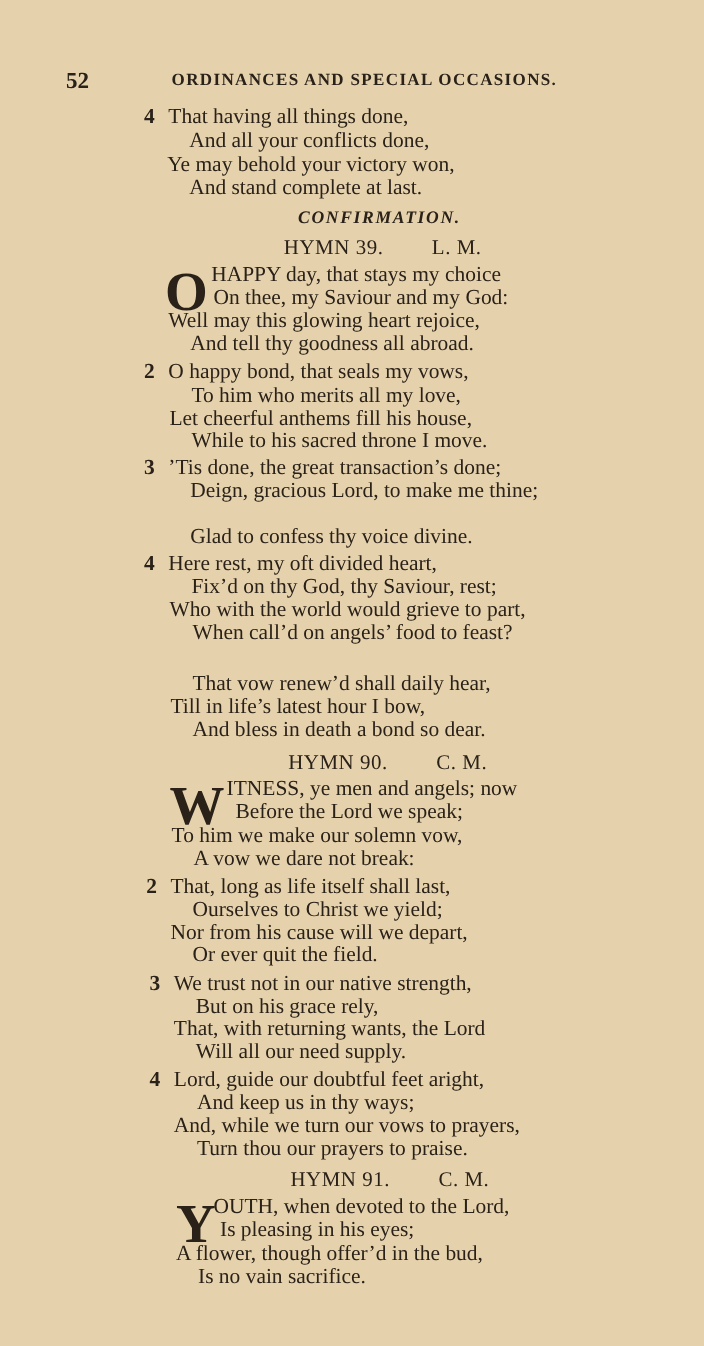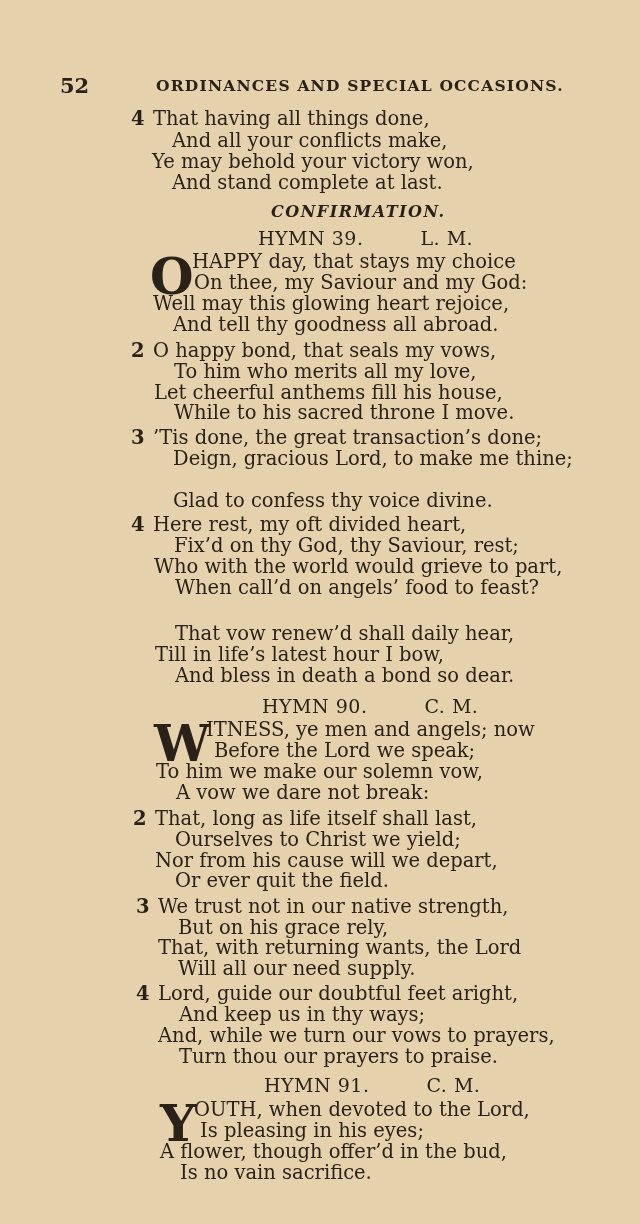--- a/index.html
+++ b/index.html
@@ -3,43 +3,43 @@
   <meta charset="utf-8">
   <style>
     html, body { margin: 0; padding: 0; }
     body {
       width: 640px; height: 1224px; overflow: hidden;
       background: #e5d2ad;
       font-family: "DejaVu Serif", "Liberation Serif", serif;
       color: #2a2118;
       position: relative;
     }
-    .page { position: absolute; left: 0; top: 16px; width: 640px; height: 1208px; }
+    .page { position: absolute; left: 0; top: 4px; width: 640px; height: 1208px; font-family: Liberation Serif, serif; }
     .running-head { position: absolute; top: 57px; left: 60px; right: 60px; height: 26px; }
     .page-number { position: absolute; left: 0; top: 0; font-size: 21px; font-weight: bold; }
     .section-head { position: absolute; left: 96px; top: 3px; font-size: 15.5px; font-weight: bold; letter-spacing: 1.2px; }
     .line { position: absolute; white-space: nowrap; font-size: 19.5px; line-height: 22px; }
     .verse-num { font-weight: bold; display: inline-block; width: 22px; }
     .subhead-italic { position: absolute; font-style: italic; font-weight: bold; font-size: 16px; letter-spacing: 1.5px; white-space: nowrap; }
     .hymn-title { position: absolute; font-size: 19px; white-space: nowrap; letter-spacing: 0.5px; }
-    .hymn-title .meter { margin-left: 57px; }
+    .hymn-title .meter { margin-left: 44px; }
     .dropcap { position: absolute; font-size: 50px; line-height: 50px; font-weight: bold; }
   </style>
 </head>
 <body>
 
 <div class="page">
 
   <div class="running-head">
     <span class="page-number">52</span>
     <span class="section-head">ORDINANCES AND SPECIAL OCCASIONS.</span>
   </div>
 
   <div class="line" style="left:131px;top:92px;"><span class="verse-num">4</span><span>That having all things done,</span></div>
-  <div class="line" style="left:172px;top:114px;">And all your conflicts make,</div>
+  <div class="line" style="left:172px;top:114px;">And all your conflicts done,</div>
   <div class="line" style="left:152px;top:135px;">Ye may behold your victory won,</div>
   <div class="line" style="left:172px;top:156px;">And stand complete at last.</div>
 
   <div class="subhead-italic" style="left:271px;top:186px;">CONFIRMATION.</div>
 
   <div class="hymn-title" style="left:258px;top:211px;"><span>HYMN 39.</span><span class="meter">L. M.</span></div>
   <div class="dropcap" style="left:150px;top:236px;">O</div>
   <div class="line" style="left:194px;top:256px;">On thee, my Saviour and my God:</div>
   <div class="line" style="left:192px;top:235px;">HAPPY day, that stays my choice</div>
   <div class="line" style="left:153px;top:277px;">Well may this glowing heart rejoice,</div>

